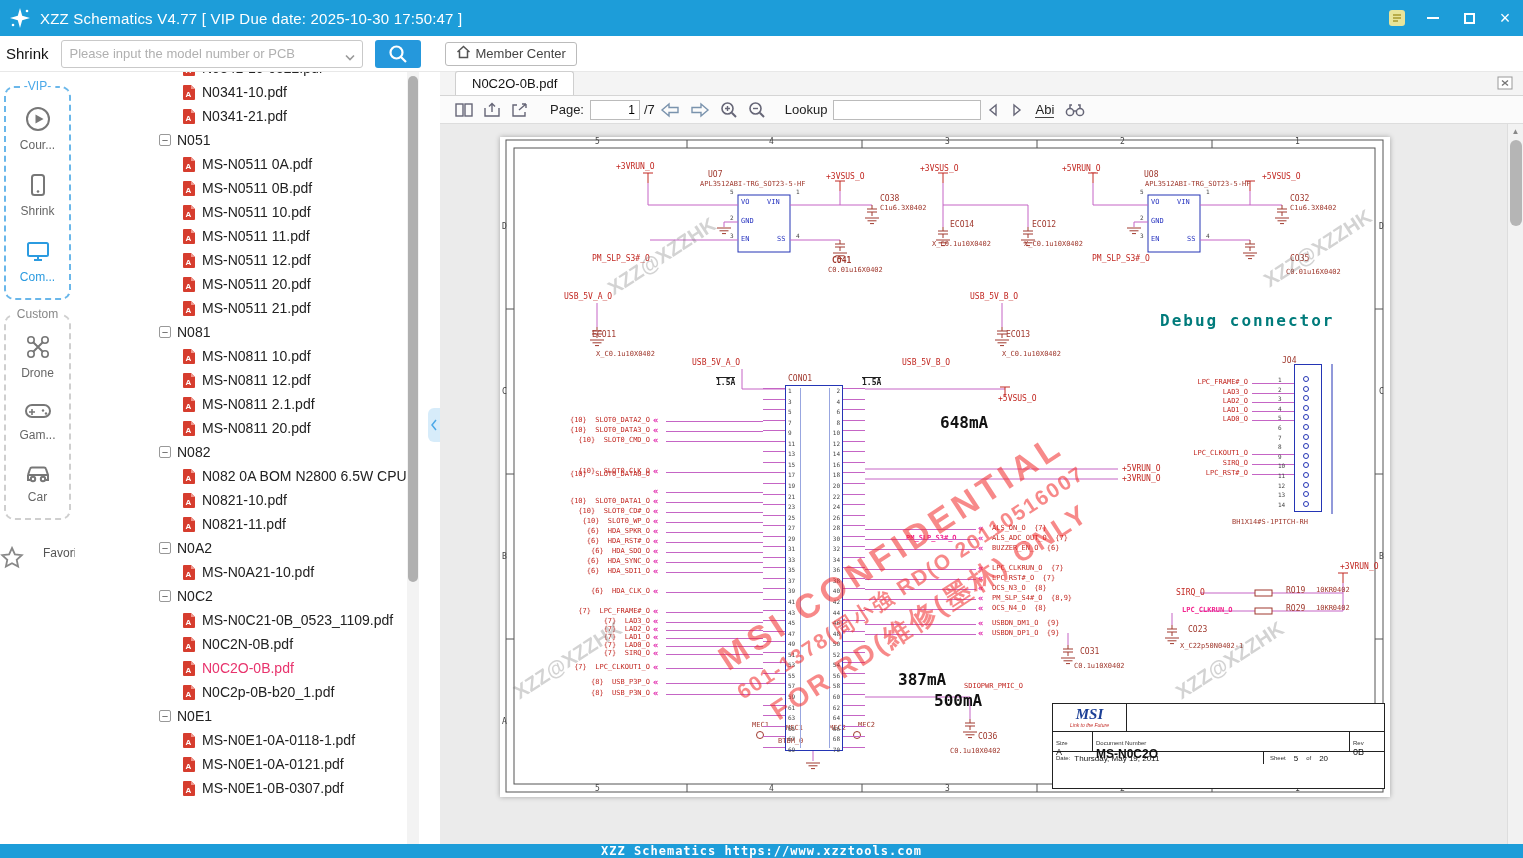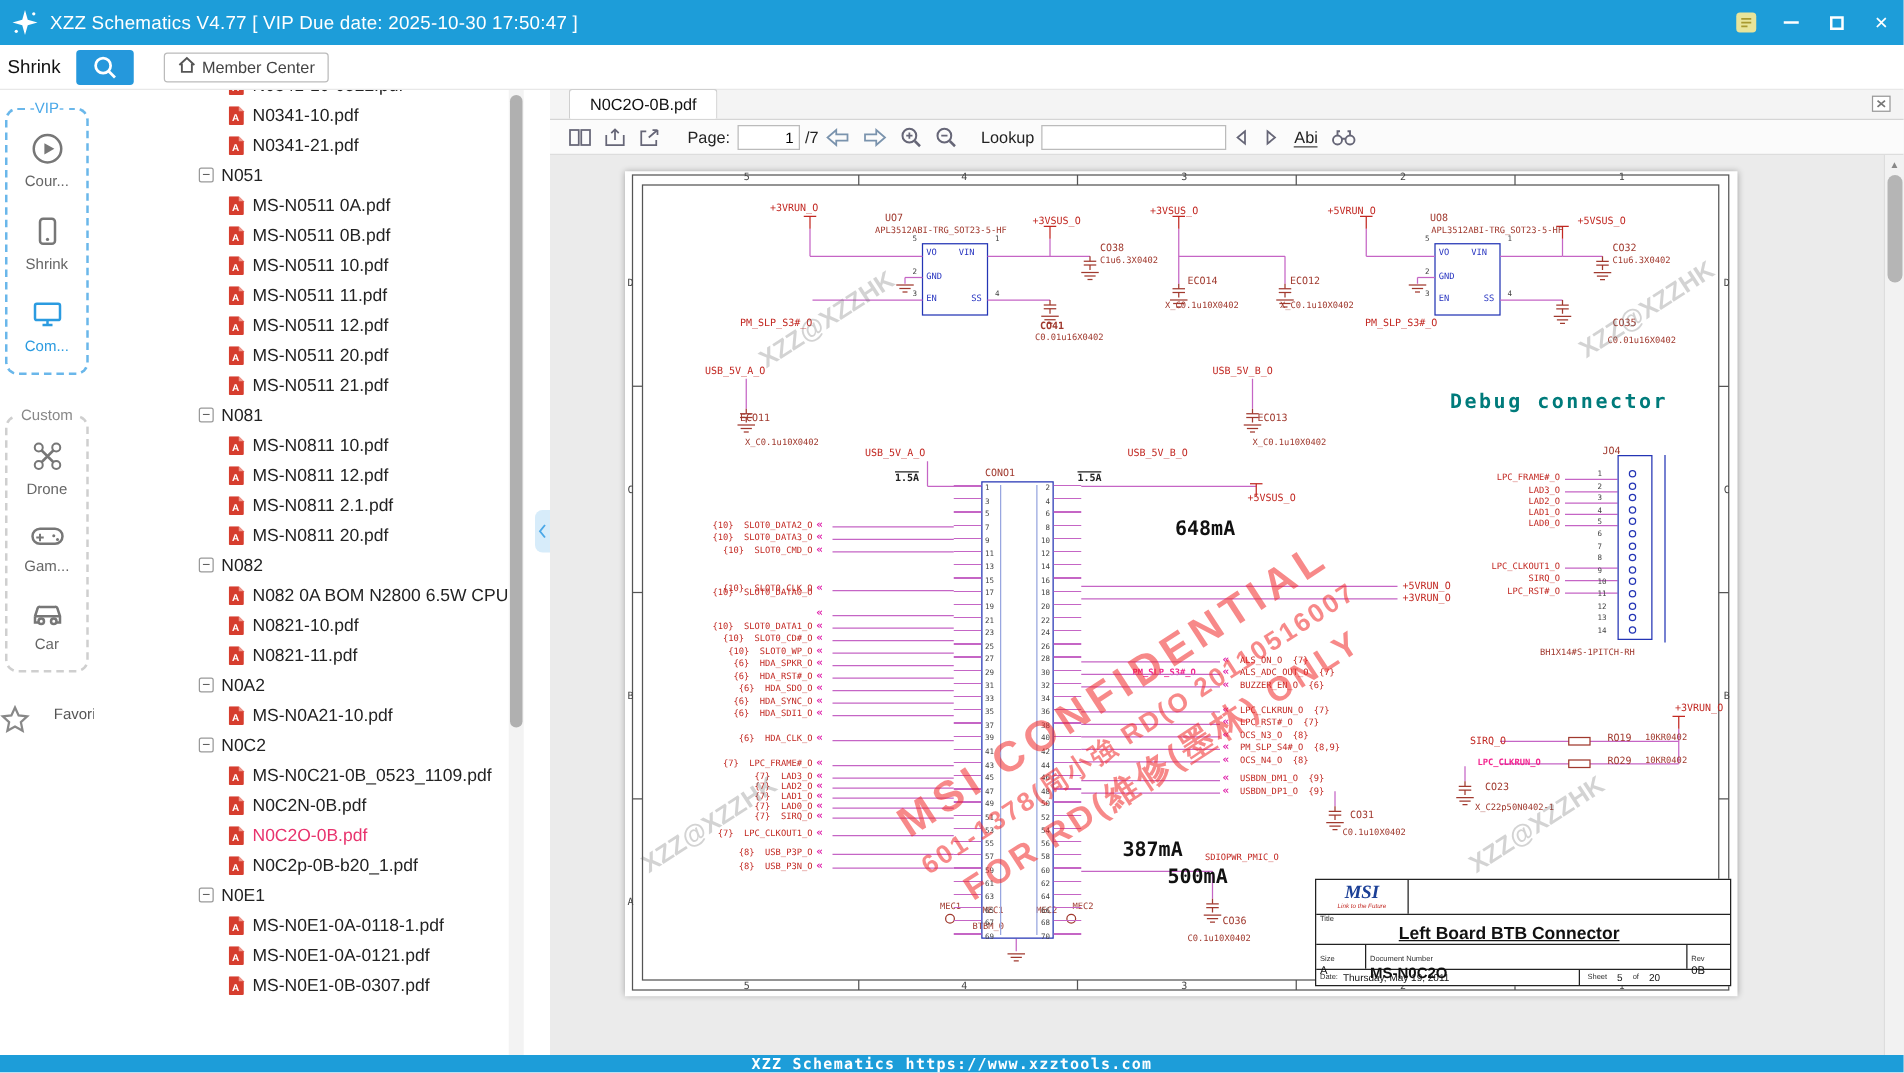--- a/index.html
+++ b/index.html
@@ -31,21 +31,21 @@
 .search-btn{margin-left:12px;width:46px;height:28px;background:#2598dc;border-radius:3px;display:flex;align-items:center;justify-content:center;cursor:pointer}
 .member-center{margin-left:24px;height:24px;border:1px solid #bbb;border-radius:3px;background:#fff;display:flex;align-items:center;gap:5px;padding:0 10px;font-size:13px;color:#444;cursor:pointer}
 
 
 .content{flex:1;display:flex;min-height:0}
 
 
 .iconbar{width:75px;flex:0 0 auto;background:#fff;padding-top:8px;display:flex;flex-direction:column;align-items:stretch}
 .vip-box,.custom-box{position:relative;margin:6px 4px 0;border-radius:10px;display:flex;flex-direction:column;align-items:center;gap:20px;padding:18px 0 14px}
 .vip-box{border:2px dashed #6ab7ea}
-.custom-box{border:2px dashed #cfcfcf;margin-top:32px}
+.custom-box{border:2px dashed #cfcfcf;margin-top:14px}
 .group-label{position:absolute;top:-9px;left:50%;transform:translateX(-50%);background:#fff;padding:0 4px;font-size:12px;white-space:nowrap}
 .vip-box .group-label{color:#4aa8e8}
 .custom-box .group-label{color:#888}
 .side-item{display:flex;flex-direction:column;align-items:center;gap:3px;cursor:pointer;width:100%}
 .side-lb{font-size:12px;color:#666;white-space:nowrap}
 .side-item.active .side-lb{color:#2b9be0}
 .favorites{margin-top:26px;display:flex;flex-direction:row;align-items:flex-start;gap:19px;cursor:pointer}
 .favorites .side-lb{color:#555}
 
 
@@ -157,20 +157,28 @@
         <span class="max-glyph"></span>
       </span>
     <span class="tb-btn">
         <span class="close-glyph">×</span>
       </span>
   </div>
 
 
   <div class="searchrow">
     <span class="shrink">Shrink</span>
+    <span class="search-wrap">
+      <input class="search-input" placeholder="Please input the model number or PCB" style="">
+      <span class="search-caret">
+        <svg width="12" height="8" viewBox="0 0 12 8">
+            <path d="M2 1.5l4 4 4-4" fill="none" stroke="#999" stroke-width="1.6"></path>
+          </svg>
+      </span>
+    </span>
     <span class="search-btn">
       <svg width="22" height="22" viewBox="0 0 22 22">
           <circle cx="9.5" cy="9.5" r="6" fill="none" stroke="#fff" stroke-width="2.2"></circle>
           <path d="M14 14l5 5" stroke="#fff" stroke-width="2.2"></path>
         </svg>
     </span>
     <span class="member-center">
       <span><svg width="15" height="14" viewBox="0 0 15 14">
             <path d="M1.5 7L7.5 1.5 13.5 7M3.5 6v6.5h8V6" fill="none" stroke="#555" stroke-width="1.5"></path>
           </svg></span>
@@ -1056,24 +1064,20 @@
             <div class="wm-l2">FOR RD(維修(墨林) ONLY</div>
           </div>
 
           <div class="titleblock">
             <div class="tb-r1">
               <div class="tb-logo">
                 <div class="tb-logo-msi">MSI</div>
                 <div class="tb-logo-sub">Link to the Future</div>
               </div>
             </div>
-            <div class="tb-r2">
-              <span class="tb-mini">Title</span>
-              <div class="tb-title">Left Board BTB Connector</div>
-            </div>
             <div class="tb-r3">
               <div class="tb-size"><span class="tb-mini">Size</span><div>A</div></div>
               <div class="tb-doc"><span class="tb-mini">Document Number</span><div class="tb-docnum">MS-N0C2O</div></div>
               <div class="tb-rev"><span class="tb-mini">Rev</span><div>0B</div></div>
             </div>
             <div class="tb-r4">
               <div class="tb-date">
                   <span class="tb-mini">Date:</span>
                   <span>Thursday, May 19, 2011</span>
                 </div>

